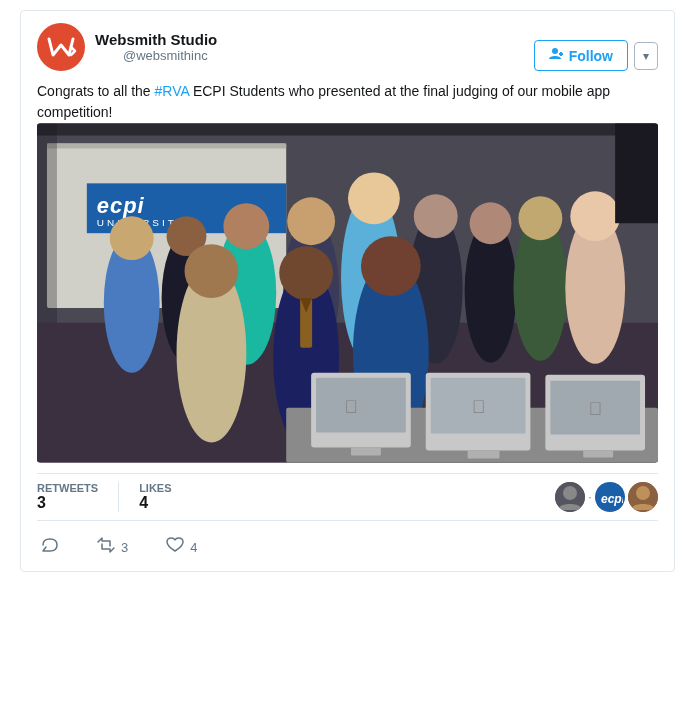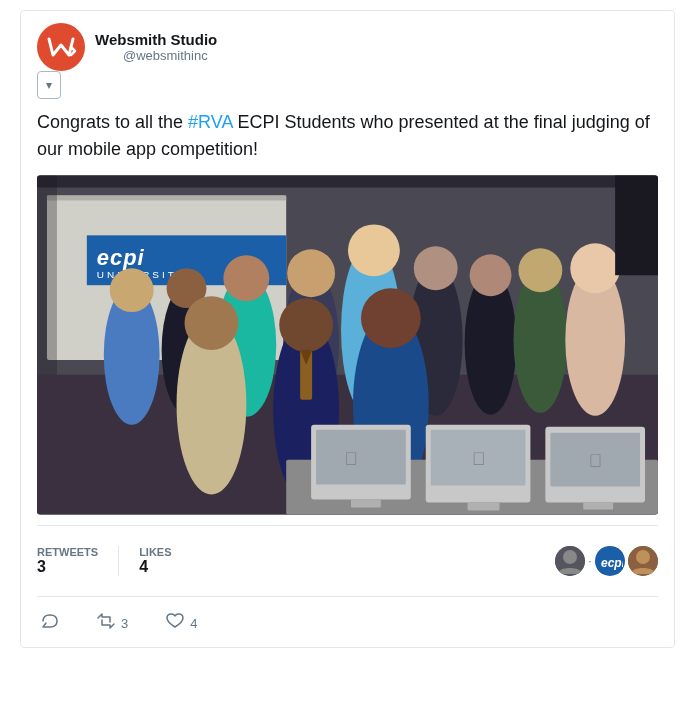--- a/index.html
+++ b/index.html
@@ -15,24 +15,23 @@
     .tweet-card {
       width: 655px;
       background: #fff;
       border: 1px solid #e1e8ed;
       border-radius: 4px;
       padding: 12px 16px 10px;
     }
     
     .tweet-header {
       display: flex;
-      align-items: flex-start;
+      align-items: flex-end;
       justify-content: space-between;
       margin-bottom: 10px;
-      flex-direction: column;
     }
     .tweet-header-left {
       display: flex;
       align-items: center;
       gap: 10px;
     }
     .avatar {
       width: 48px;
       height: 48px;
       border-radius: 50%;
@@ -79,33 +78,32 @@
       border: 1px solid #aab8c2;
       border-radius: 4px;
       background: #fff;
       color: #657786;
       padding: 6px 8px;
       cursor: pointer;
       font-size: 12px;
     }
     
     .tweet-text {
-      font-size: 18px;
+      font-size: 14px;
       line-height: 1.5;
       color: #14171a;
-      margin-bottom: 12px;
     }
     .tweet-text .hashtag {
       color: #1da1f2;
     }
     
     .tweet-stats {
       display: flex;
       align-items: center;
-      padding: 20px 0;
+      padding: 8px 0;
       border-top: 1px solid #e1e8ed;
       border-bottom: 1px solid #e1e8ed;
       margin-bottom: 8px;
       gap: 20px;
     }
     .stat-group {
       display: flex;
       flex-direction: column;
     }
     .stat-label {
@@ -201,20 +199,31 @@
 
           <polyline points="28,18 32,22 28,26" fill="none" stroke="white" stroke-width="2.5" stroke-linecap="round" stroke-linejoin="round"></polyline>
         </svg>
       </div>
       <div class="account-info">
         <span class="account-name">Websmith Studio</span>
         <span class="account-handle">@websmithinc</span>
       </div>
     </div>
     <div class="follow-area">
+      <button class="follow-btn">
+        <span>
+          <svg width="14" height="14" viewBox="0 0 14 14" fill="#1da1f2">
+            <circle cx="6" cy="4" r="3" fill="#1da1f2"></circle>
+            <path d="M0 12 C0 8 12 8 12 12" fill="#1da1f2"></path>
+            <line x1="12" y1="5" x2="12" y2="9" stroke="#1da1f2" stroke-width="2"></line>
+            <line x1="10" y1="7" x2="14" y2="7" stroke="#1da1f2" stroke-width="2"></line>
+          </svg>
+        </span>
+        <span>Follow</span>
+      </button>
       <button class="chevron-btn">
         <span>▾</span>
       </button>
     </div>
   </div>
 
   <div class="tweet-text">
     <span>Congrats to all the </span><span class="hashtag">#RVA</span><span> ECPI Students who presented at the final judging of our mobile app competition!</span>
   </div>
 

